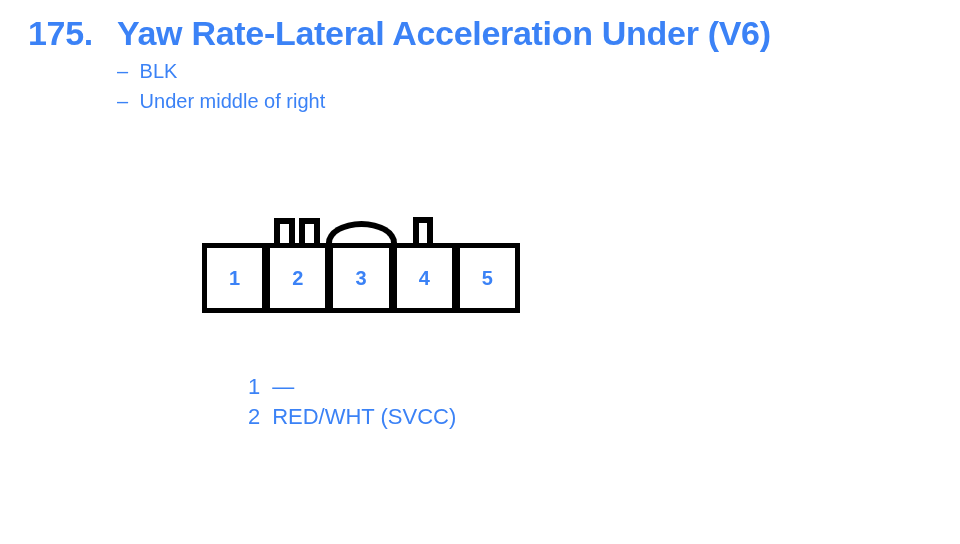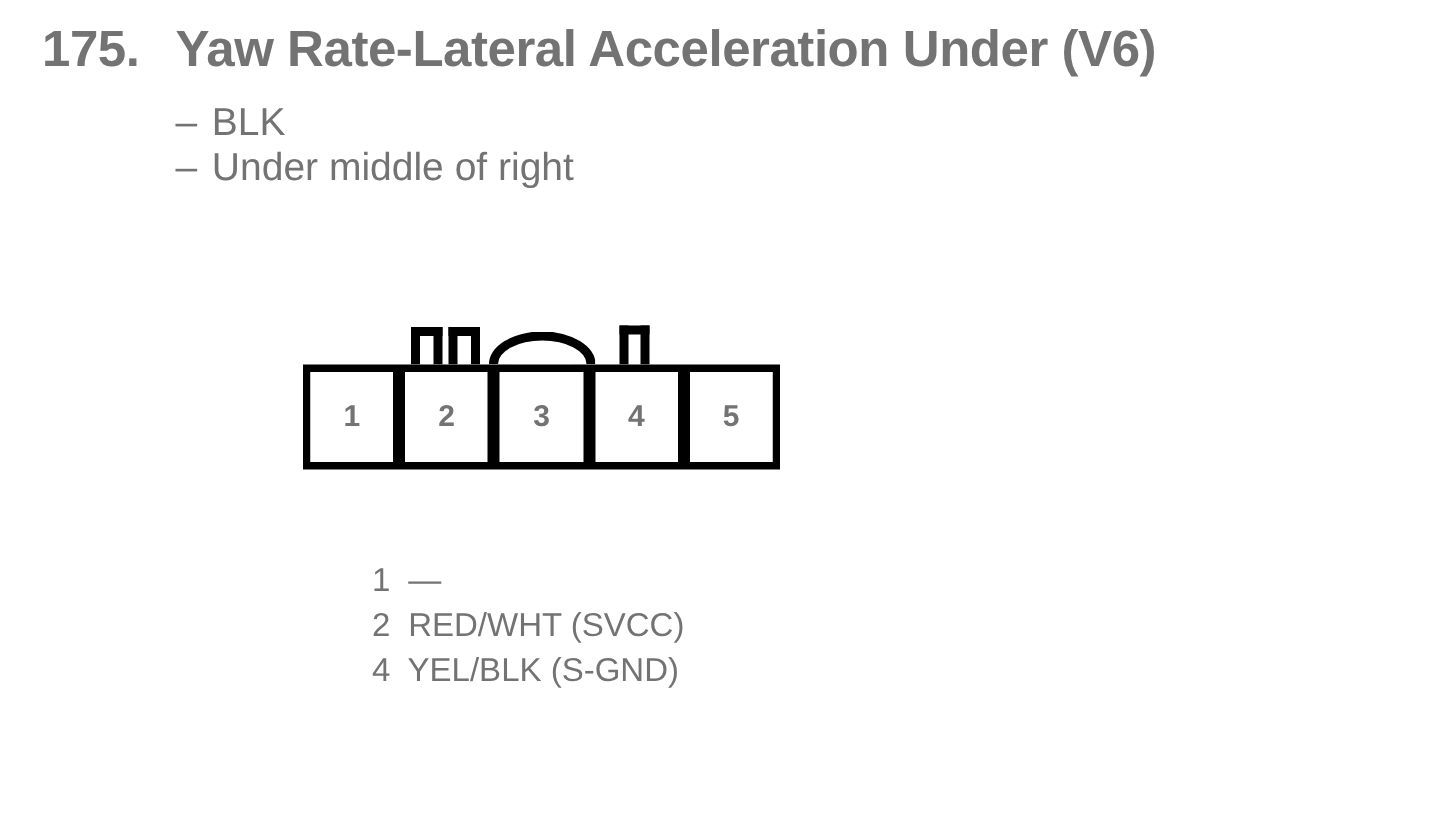--- a/index.html
+++ b/index.html
@@ -5,21 +5,21 @@
   html, body {
     margin: 0;
     padding: 0;
     background: #ffffff;
   }
   .page {
     position: relative;
     width: 960px;
     height: 544px;
     background: #ffffff;
-    color: #737373;
+    color: #3b82f6;
     font-family: "Liberation Sans", "DejaVu Sans", sans-serif;
     overflow: hidden;
   }
 
   
   .heading {
     position: absolute;
     left: 28px;
     top: 15px;
     display: flex;
@@ -31,22 +31,22 @@
   }
   .heading .item-number {
     width: 89px;
     flex: 0 0 auto;
   }
 
   
   .notes {
     position: absolute;
     left: 117px;
-    top: 66px;
-    font-size: 26px;
+    top: 56px;
+    font-size: 20px;
     line-height: 30px;
   }
   .note-line { white-space: nowrap; }
   .note-dash { display: inline-block; width: 17px; }
 
   
   .diagram {
     position: absolute;
     left: 202px;
     top: 217px;
@@ -152,19 +152,15 @@
 
   <div class="pinout">
     <div class="pin-row">
       <span class="pin-num">1</span>
       <span class="pin-wire">—</span>
     </div>
     <div class="pin-row">
       <span class="pin-num">2</span>
       <span class="pin-wire">RED/WHT (SVCC)</span>
     </div>
-    <div class="pin-row">
-      <span class="pin-num">4</span>
-      <span class="pin-wire">YEL/BLK (S-GND)</span>
-    </div>
   </div>
 
 </div>
 
 </body></html>

